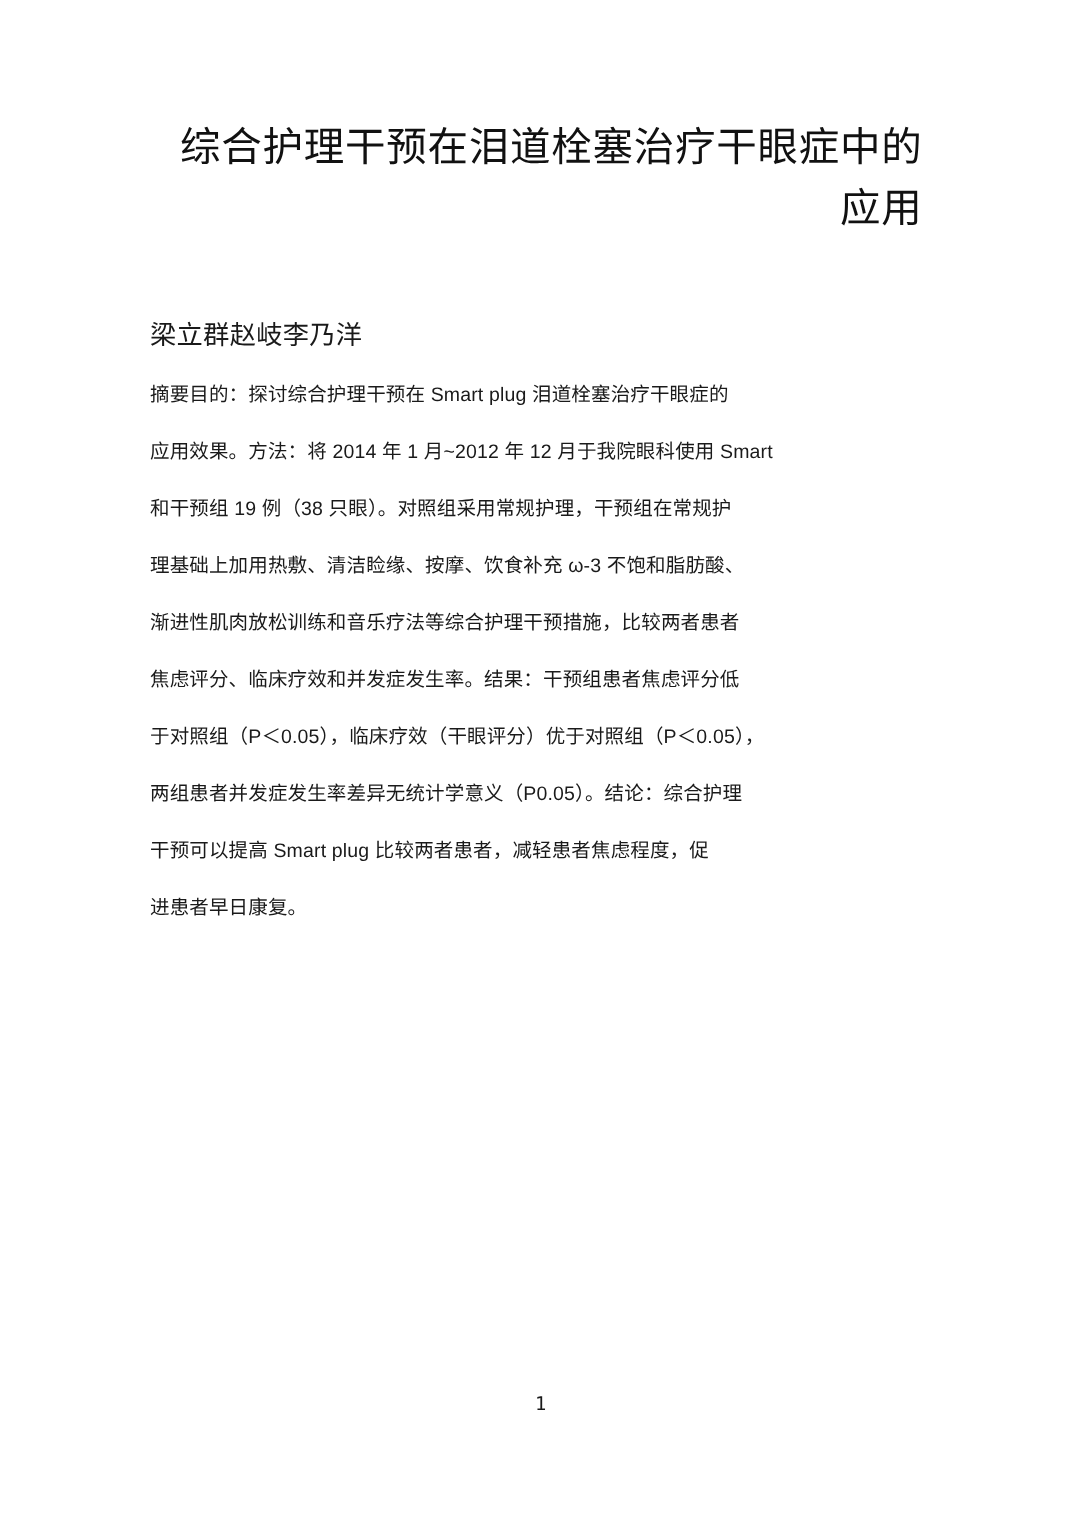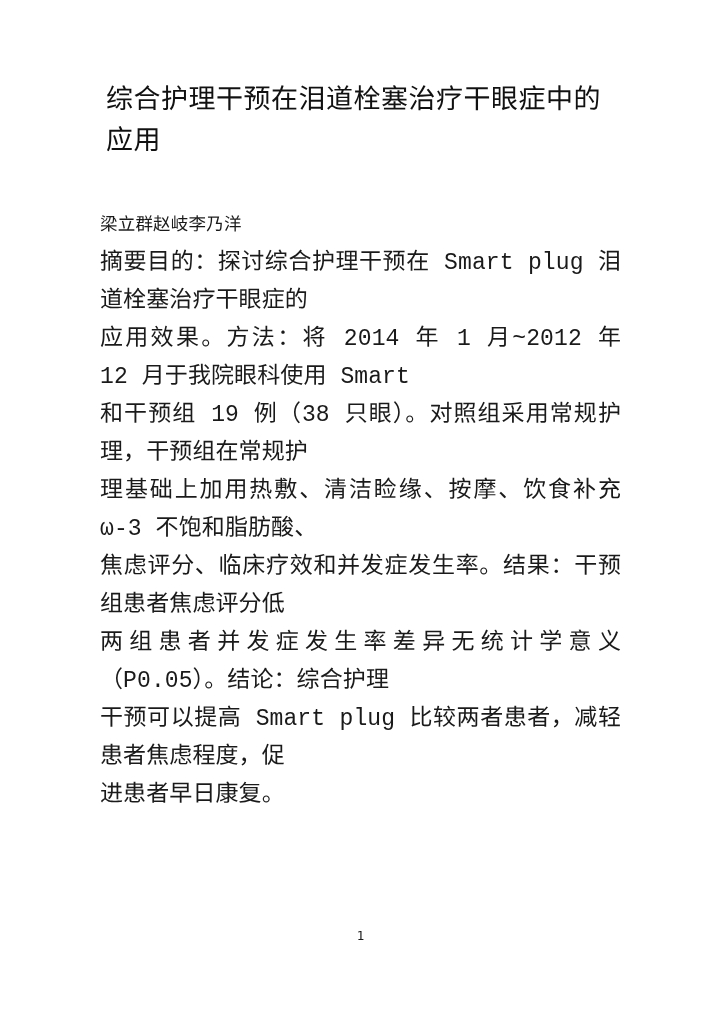--- a/index.html
+++ b/index.html
@@ -30,31 +30,31 @@
     top: 78px;
     width: 521px;
   }
 
   
   .doc-title {
     font-family: "DejaVu Serif", "Liberation Serif", serif;
     font-size: 27px;
     line-height: 41px;
     font-weight: 500;
-    text-align: left;
+    text-align: right;
     letter-spacing: 0.5px;
     margin: 0 0 0 0;
     color: #111111;
     padding: 0 6px;
   }
 
   
   .para {
-    font-family: Liberation Mono, monospace;
-    font-size: 23px;
+    font-family: Liberation Sans, sans-serif;
+    font-size: 13px;
     line-height: 38px;
     color: #1a1a1a;
     margin: 0;
     text-align: justify;
     text-justify: inter-character;
     letter-spacing: 0.1px;
   }
 
   .para.loose {
     text-align: left;
@@ -95,21 +95,23 @@
     <h1 class="doc-title">综合护理干预在泪道栓塞治疗干眼症中的应用</h1>
 
     <div class="gap-title"></div>
 
     <p class="authors-cn">梁立群赵岐李乃洋</p>
 
     <p class="para">摘要目的：探讨综合护理干预在 Smart plug 泪道栓塞治疗干眼症的</p>
     <p class="para">应用效果。方法：将 2014 年 1 月~2012 年 12 月于我院眼科使用 Smart</p>
     <p class="para">和干预组 19 例（38 只眼）。对照组采用常规护理，干预组在常规护</p>
     <p class="para">理基础上加用热敷、清洁睑缘、按摩、饮食补充 ω-3 不饱和脂肪酸、</p>
+    <p class="para">渐进性肌肉放松训练和音乐疗法等综合护理干预措施，比较两者患者</p>
     <p class="para">焦虑评分、临床疗效和并发症发生率。结果：干预组患者焦虑评分低</p>
+    <p class="para">于对照组（P＜0.05），临床疗效（干眼评分）优于对照组（P＜0.05），</p>
     <p class="para">两组患者并发症发生率差异无统计学意义（P0.05）。结论：综合护理</p>
     <p class="para">干预可以提高 Smart plug 比较两者患者，减轻患者焦虑程度，促</p>
     <p class="para loose">进患者早日康复。</p>
 
   </div>
 
   <div class="page-number">1</div>
 
 </div>
 

